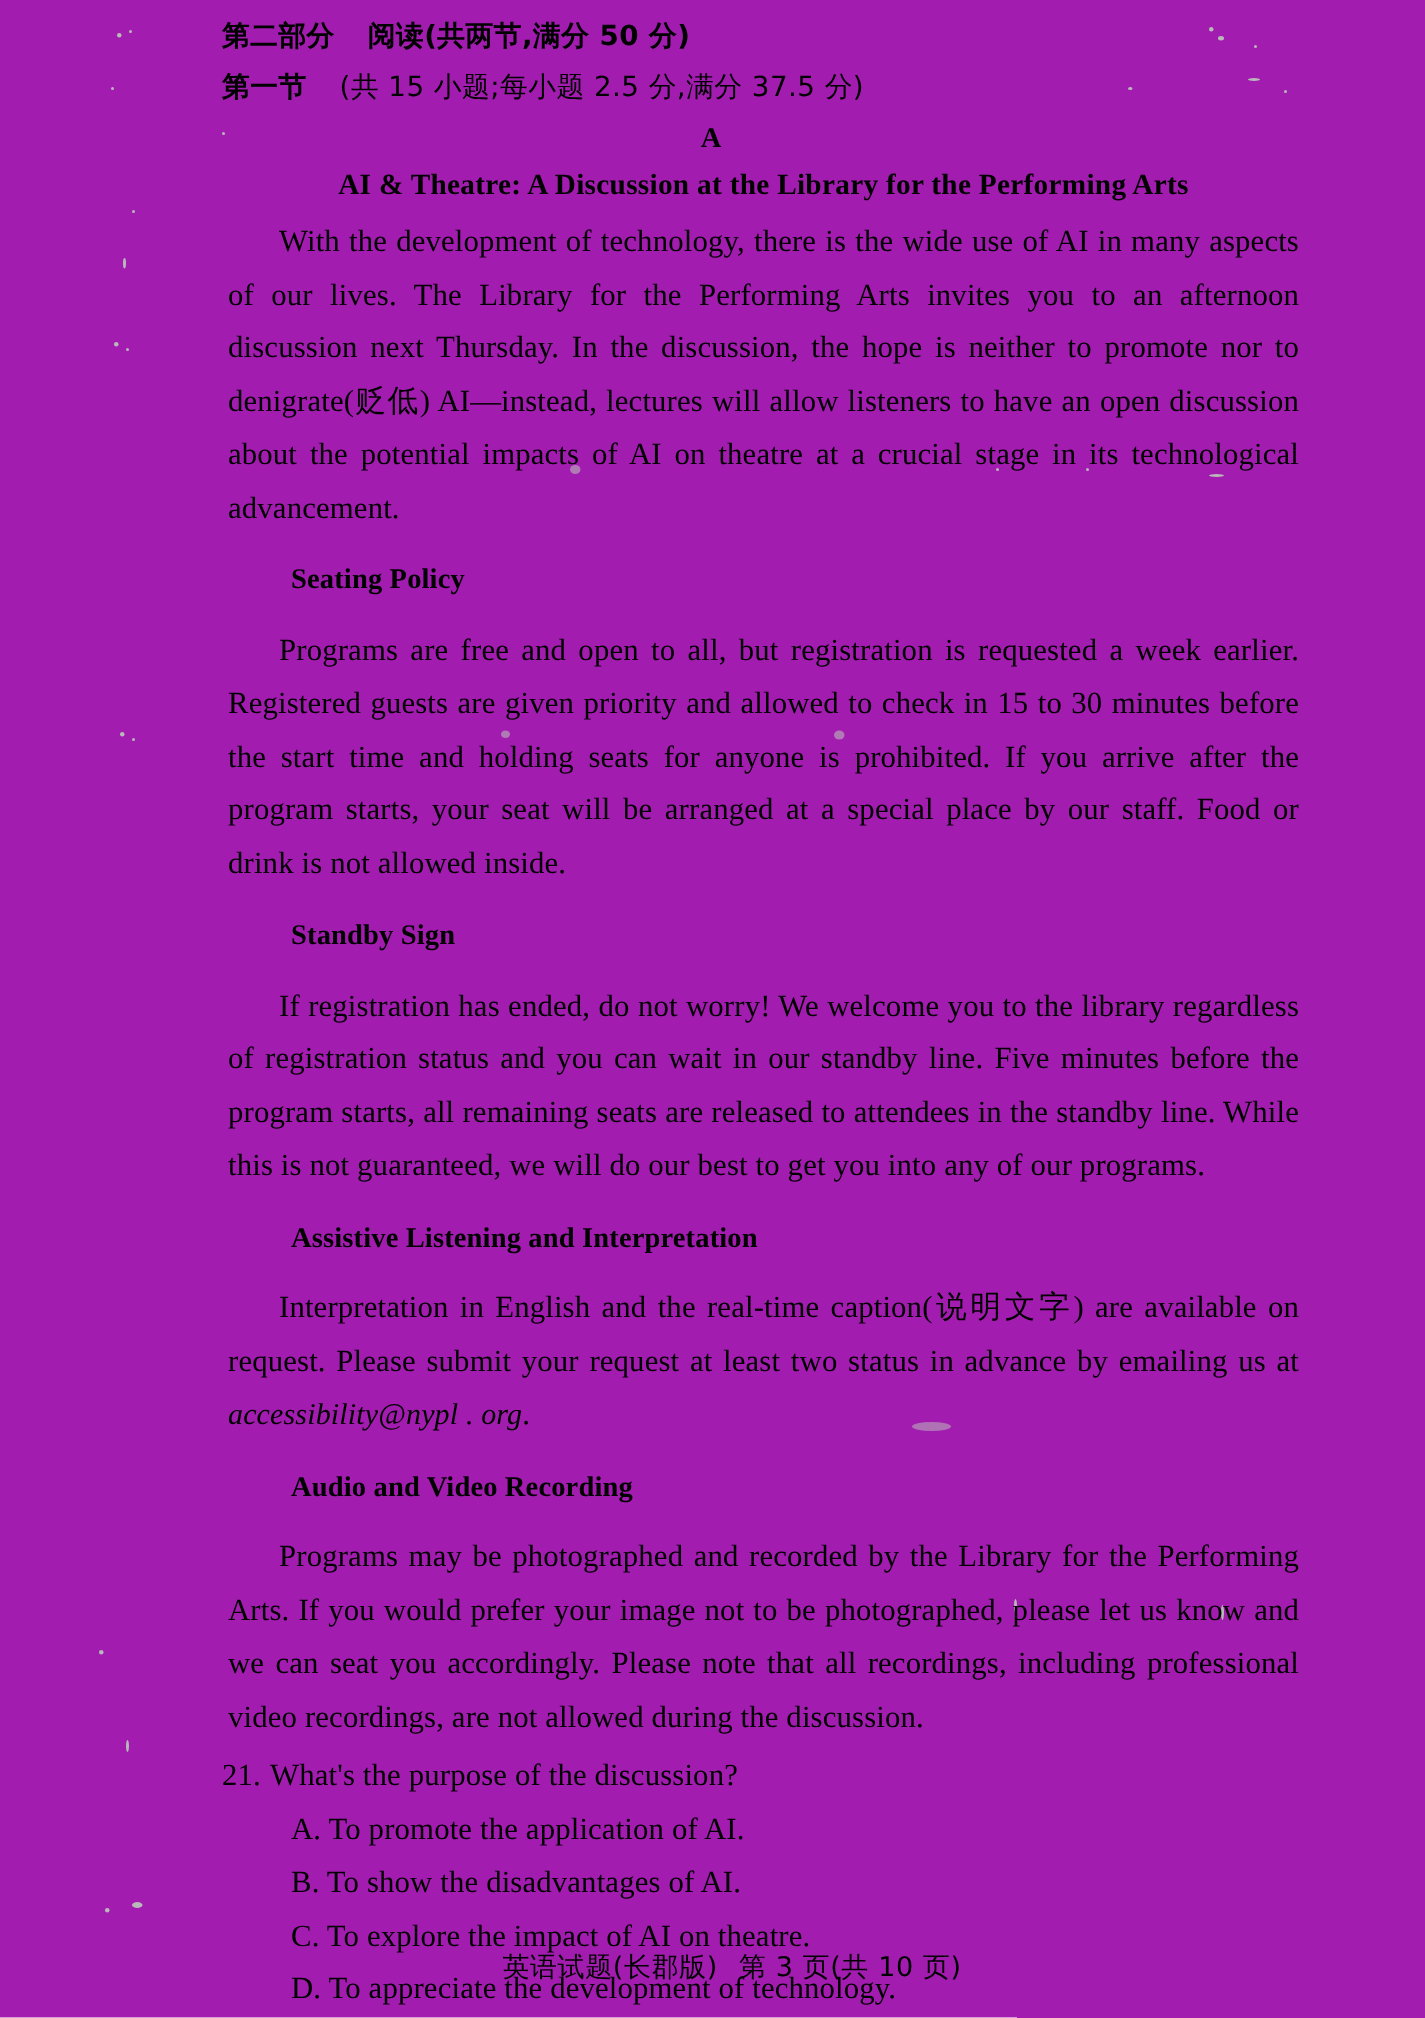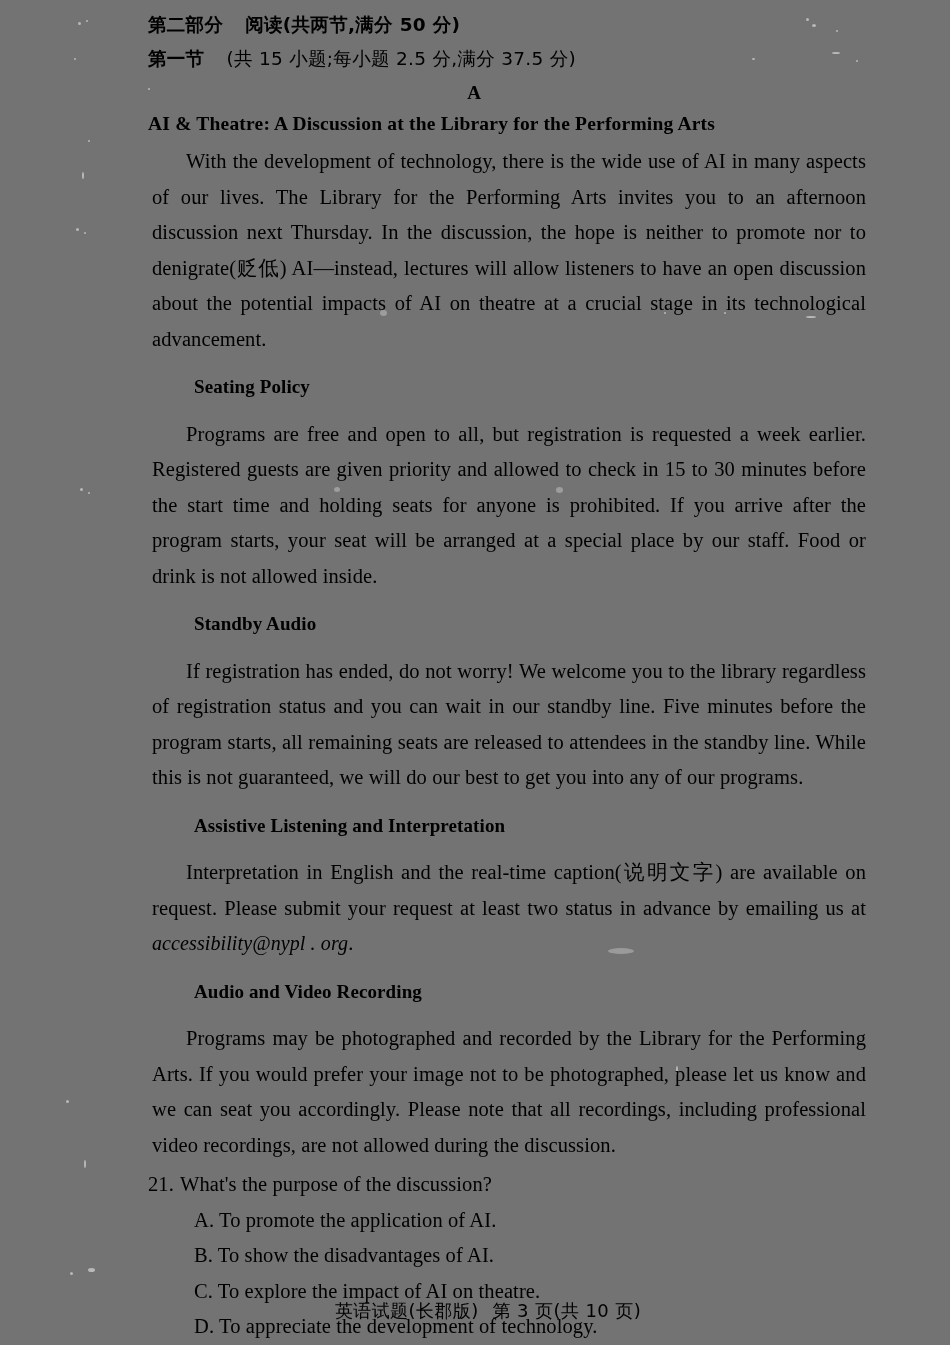--- a/index.html
+++ b/index.html
@@ -14,21 +14,21 @@
     overflow: hidden;
     font-family: "Liberation Serif", "DejaVu Serif", serif;
     color: #000000;
     -webkit-font-smoothing: antialiased;
   }
 
   
   #page {
     position: absolute;
     inset: 0;
-    background: #737373;
+    background: #a21caf;
   }
 
   
   .speckle {
     position: absolute;
     background: #b9b9b9;
     border-radius: 50%;
     pointer-events: none;
   }
 
@@ -62,21 +62,21 @@
     text-align: center;
     font-weight: bold;
     font-size: 19px;
     line-height: 30px;
     margin-top: 2px;
     padding-right: 70px;
   }
 
   
   .passage-title {
-    text-align: left;
+    text-align: center;
     font-weight: bold;
     font-size: 19.5px;
     line-height: 32px;
     letter-spacing: 0.2px;
   }
 
   
   p.body {
     font-size: 20.5px;
     line-height: 35.5px;
@@ -176,21 +176,21 @@
 
     <div class="section-letter">A</div>
 
     <div class="passage-title">AI &amp; Theatre: A Discussion at the Library for the Performing Arts</div>
 
     <p class="body indent">With the development of technology, there is the wide use of AI in many aspects of our lives. The Library for the Performing Arts invites you to an afternoon discussion next Thursday. In the discussion, the hope is neither to promote nor to denigrate(贬低) AI—instead, lectures will allow listeners to have an open discussion about the potential impacts of AI on theatre at a crucial stage in its technological advancement.</p>
 
     <h4 class="sub-head">Seating Policy</h4>
     <p class="body indent">Programs are free and open to all, but registration is requested a week earlier. Registered guests are given priority and allowed to check in 15 to 30 minutes before the start time and holding seats for anyone is prohibited. If you arrive after the program starts, your seat will be arranged at a special place by our staff. Food or drink is not allowed inside.</p>
 
-    <h4 class="sub-head">Standby Audio</h4>
+    <h4 class="sub-head">Standby Sign</h4>
     <p class="body indent">If registration has ended, do not worry! We welcome you to the library regardless of registration status and you can wait in our standby line. Five minutes before the program starts, all remaining seats are released to attendees in the standby line. While this is not guaranteed, we will do our best to get you into any of our programs.</p>
 
     <h4 class="sub-head">Assistive Listening and Interpretation</h4>
     <p class="body indent"><span>Interpretation in English and the real-time caption(说明文字) are available on request. Please submit your request at least two status in advance by emailing us at </span><span class="email">accessibility@nypl . org</span><span>.</span></p>
 
     <h4 class="sub-head">Audio and Video Recording</h4>
     <p class="body indent">Programs may be photographed and recorded by the Library for the Performing Arts. If you would prefer your image not to be photographed, please let us know and we can seat you accordingly. Please note that all recordings, including professional video recordings, are not allowed during the discussion.</p>
 
     <div class="question"><span class="q-num">21.</span><span>What's the purpose of the discussion?</span></div>
     <div class="options">

